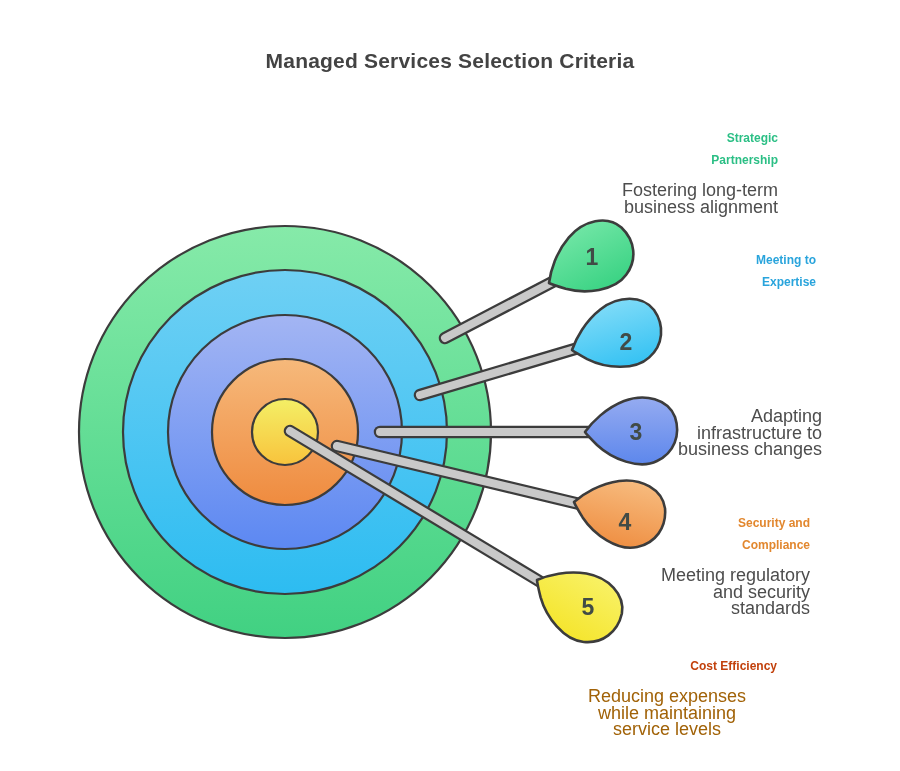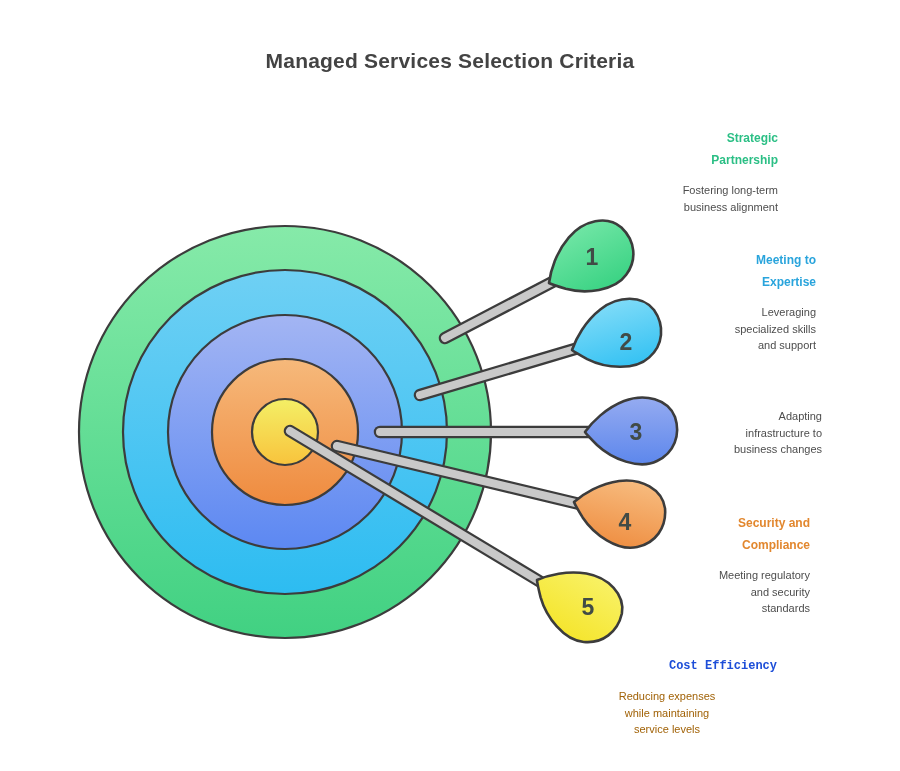--- a/index.html
+++ b/index.html
@@ -3,21 +3,21 @@
 <meta charset="utf-8">
 <style>
   html,body{margin:0;padding:0;background:#ffffff;}
   #page{position:relative;width:900px;height:771px;background:#ffffff;overflow:hidden;
         font-family:"Liberation Sans", sans-serif;}
   #page-title{position:absolute;top:49px;left:0;width:900px;text-align:center;
         font-size:21px;font-weight:bold;letter-spacing:0.2px;}
   #diagram-svg{position:absolute;left:0;top:0;}
   .label-block{position:absolute;text-align:right;}
   .label-block h2{margin:0;font-size:12px;line-height:22px;font-weight:bold;white-space:pre-line;}
-  .label-block p{margin:11px 0 0 0;font-size:11px;line-height:16.5px;font-weight:normal;
+  .label-block p{margin:11px 0 0 0;font-size:18px;line-height:16.5px;font-weight:normal;
         white-space:pre-line;color:#4d4d4d;}
   .b1{top:127px;right:122px;width:220px;}
   .b2{top:249px;right:84px;width:220px;}
   .b3{top:392px;right:78px;width:220px;}
   .b4{top:512px;right:90px;width:220px;}
   .b5{top:655px;right:123px;width:220px;}
   text.pin-num{font-family:"Liberation Sans", sans-serif;font-size:23px;font-weight:bold;}
 </style>
 </head>
 <body>
@@ -114,39 +114,36 @@
   <div class="label-block b1">
     <h2 style="color: rgb(43, 191, 133);">Strategic
 Partnership</h2>
     <p style="color: rgb(77, 77, 77);">Fostering long-term
 business alignment</p>
   </div>
 
   <div class="label-block b2">
     <h2 style="color: rgb(41, 164, 220);">Meeting to
 Expertise</h2>
-    <p style="color: rgb(77, 77, 77);">Leveraging
-specialized skills
-and support</p>
   </div>
 
   <div class="label-block b3">
     <p style="color: rgb(77, 77, 77); margin-top: 16px;">Adapting
 infrastructure to
 business changes</p>
   </div>
 
   <div class="label-block b4">
     <h2 style="color: rgb(226, 135, 46);">Security and
 Compliance</h2>
     <p style="color: rgb(77, 77, 77);">Meeting regulatory
 and security
 standards</p>
   </div>
 
   <div class="label-block b5">
-    <h2 style="color: #1d4ed8; font-family: Liberation Mono, monospace;">Cost Efficiency</h2>
+    <h2 style="color: #c2410c;">Cost Efficiency</h2>
     <p style="color: #a16207; text-align: center;">Reducing expenses
 while maintaining
 service levels</p>
   </div>
 
 </div>
 
 </body></html>

